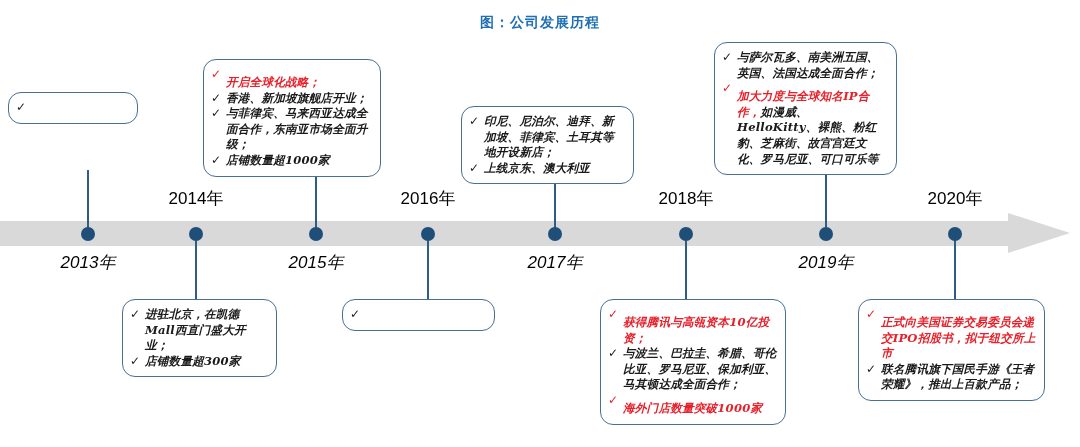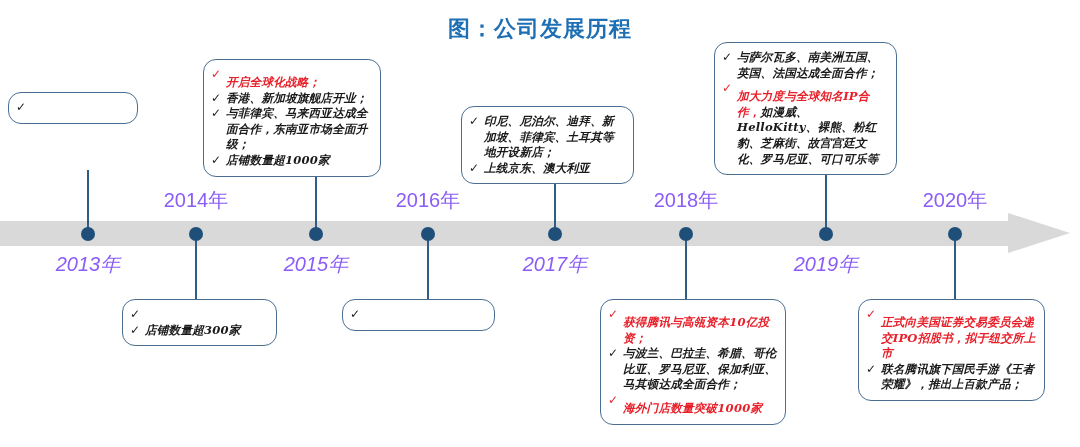--- a/index.html
+++ b/index.html
@@ -9,21 +9,21 @@
     font-family:"Liberation Sans","DejaVu Sans",sans-serif;
     position:relative;
     overflow:hidden;
   }
   #stage{position:absolute;left:0;top:0;width:1080px;height:447px;}
 
   
   .chart-title{
     position:absolute;left:0;top:14px;width:1080px;
     text-align:center;
-    font-size:22px;font-weight:bold;
+    font-size:14px;font-weight:bold;
     color:#1f6fb4;
     letter-spacing:1px;
     font-family:"DejaVu Sans","Liberation Sans",sans-serif;
   }
 
   
   .axis-wrap{position:absolute;left:0;top:213px;width:1080px;height:40px;}
   .axis-bar{
     position:absolute;left:0;top:8px;width:1015px;height:25px;
     background:#d9d9d9;
@@ -39,21 +39,21 @@
   
   .node{position:absolute;top:0;width:0;height:0;}
   .dot{
     position:absolute;left:-7px;top:14px;
     width:14px;height:14px;border-radius:50%;
     background:#1f4e79;
   }
   .year{
     position:absolute;width:110px;left:-55px;
     text-align:center;
-    font-size:20px;color:#8b5cf6;
+    font-size:17px;color:#000000;
     font-family:"Liberation Sans","DejaVu Sans",sans-serif;
   }
   .year.above{top:-26px;}
   .year.below{top:38px;font-style:italic;}
 
   
   .conn{position:absolute;left:-1px;width:2px;background:#2f5c85;}
 
   
   .box{
@@ -146,20 +146,21 @@
 
   <div class="box" id="box-b2013" style="left:8px;top:92px;width:130px;">
       <div class="item">
         <span class="tick">✓</span>
       </div>
     </div>
 
   <div class="box" id="box-b2014" style="left:122px;top:299px;width:155px;">
       <div class="item">
         <span class="tick">✓</span>
+        <span class="txt">进驻北京，在凯德Mall西直门盛大开业；</span>
       </div>
       <div class="item">
         <span class="tick">✓</span>
         <span class="txt">店铺数量超300家</span>
       </div>
     </div>
 
   <div class="box" id="box-b2015" style="left:203px;top:59px;width:178px;">
       <div class="item red">
         <span class="tick">✓</span>

